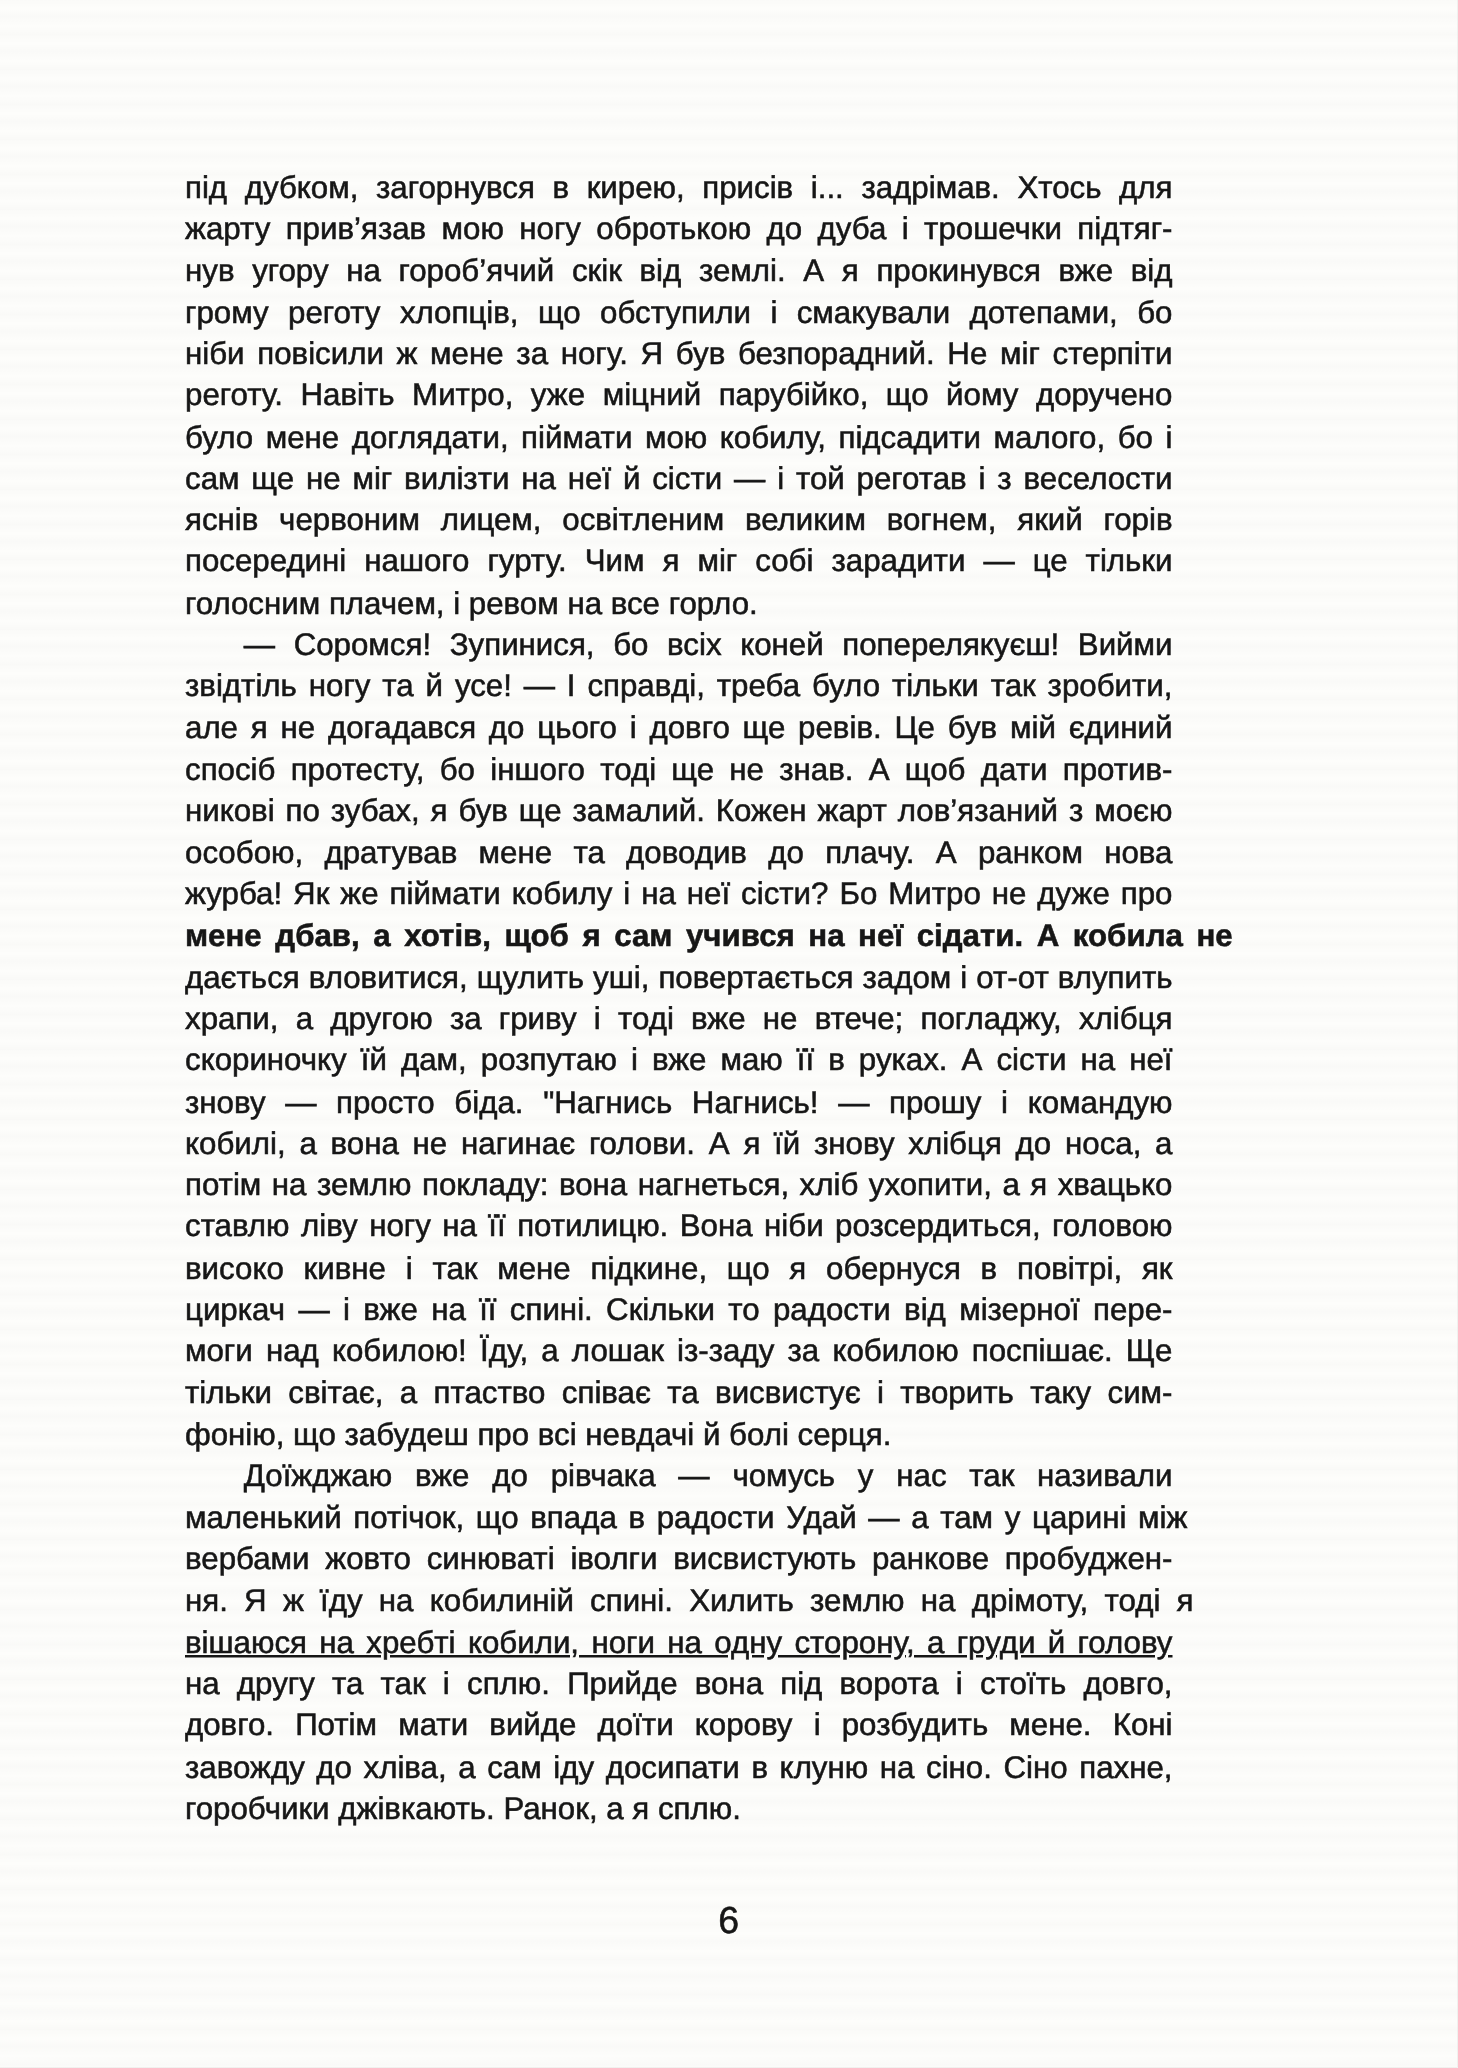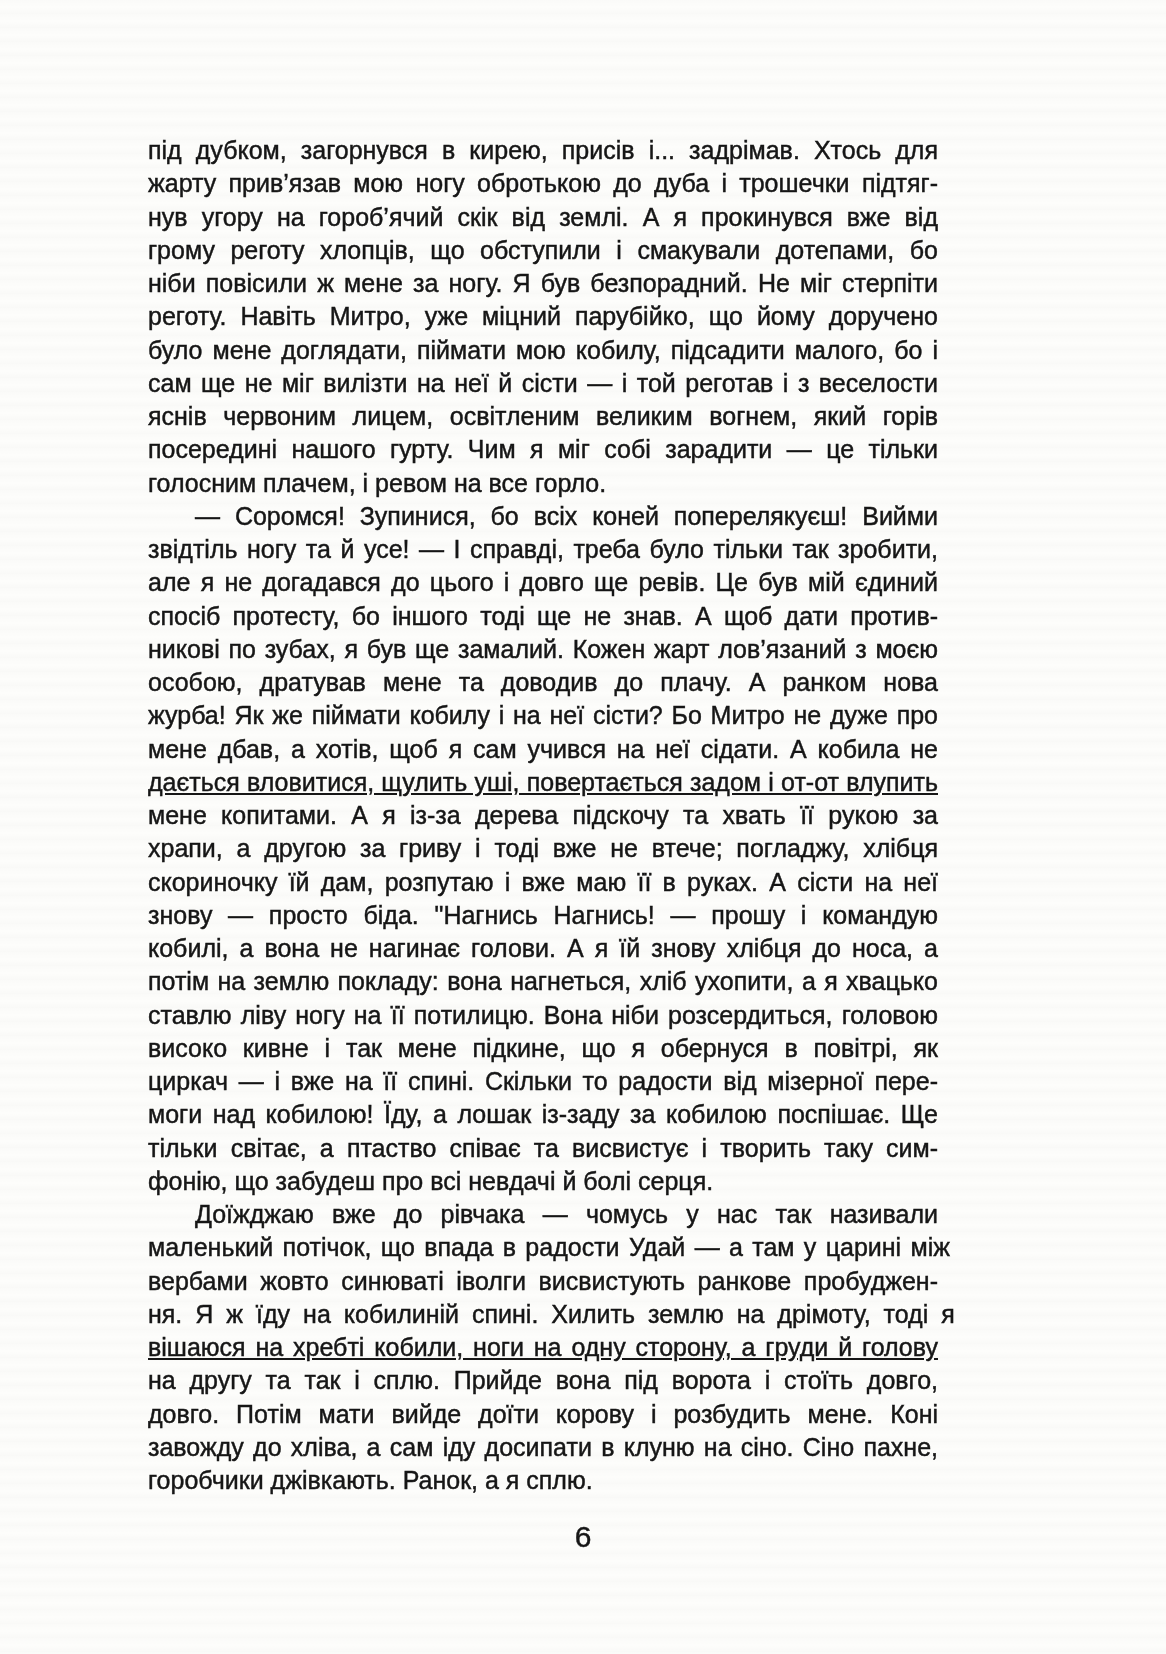--- a/index.html
+++ b/index.html
@@ -64,23 +64,22 @@
       <div class="line"><span style="word-spacing: 9.65402px;">яснів червоним лицем, освітленим великим вогнем, який горів</span></div>
       <div class="line"><span style="word-spacing: 7.46406px;">посередині нашого гурту. Чим я міг собі зарадити — це тільки</span></div>
       <div class="line"><span>голосним плачем, і ревом на все горло.</span></div>
       <div class="line indent"><span style="word-spacing: 7.96875px;">— Соромся! Зупинися, бо всіх коней поперелякуєш! Вийми</span></div>
       <div class="line"><span style="word-spacing: 2.5638px;">звідтіль ногу та й усе! — І справді, треба було тільки так зробити,</span></div>
       <div class="line"><span style="word-spacing: 3.29087px;">але я не догадався до цього і довго ще ревів. Це був мій єдиний</span></div>
       <div class="line"><span style="word-spacing: 5.26278px; text-align: center;">спосіб протесту, бо іншого тоді ще не знав. А щоб дати против-</span></div>
       <div class="line"><span style="word-spacing: 1.79972px;">никові по зубах, я був ще замалий. Кожен жарт лов’язаний з моєю</span></div>
       <div class="line"><span style="word-spacing: 10.1111px;">особою, дратував мене та доводив до плачу. А ранком нова</span></div>
       <div class="line"><span style="word-spacing: 1.81851px;">журба! Як же піймати кобилу і на неї сісти? Бо Митро не дуже про</span></div>
-      <div class="line"><span style="word-spacing: 3.88822px;">мене дбав, а хотів, щоб я сам учився на неї сідати. А кобила не</span></div>
-      <div class="line"><span style="word-spacing: 0.289062px; text-decoration: underline;">дається вловитися, щулить уші, повертається задом і от-от влупить</span></div>
-      <div class="line"><span style="word-spacing: 7.35795px;">мене копитами. А я із-за дерева підскочу та хвать її рукою за</span></div>
+      <div class="line"><span style="word-spacing: 3.88822px; font-weight: bold;">мене дбав, а хотів, щоб я сам учився на неї сідати. А кобила не</span></div>
+      <div class="line"><span style="word-spacing: 0.289062px;">дається вловитися, щулить уші, повертається задом і от-от влупить</span></div>
       <div class="line"><span style="word-spacing: 6.83239px;">храпи, а другою за гриву і тоді вже не втече; погладжу, хлібця</span></div>
       <div class="line"><span style="word-spacing: 4.28846px;">скориночку їй дам, розпутаю і вже маю її в руках. А сісти на неї</span></div>
       <div class="line"><span style="word-spacing: 8.77431px;">знову — просто біда. "Нагнись Нагнись! — прошу і командую</span></div>
       <div class="line"><span style="word-spacing: 4.07933px; margin-top: 34px;">кобилі, а вона не нагинає голови. А я їй знову хлібця до носа, а</span></div>
       <div class="line"><span style="word-spacing: 1.44063px;">потім на землю покладу: вона нагнеться, хліб ухопити, а я хвацько</span></div>
       <div class="line"><span style="word-spacing: 2.21701px;">ставлю ліву ногу на її потилицю. Вона ніби розсердиться, головою</span></div>
       <div class="line"><span style="word-spacing: 8.87358px;">високо кивне і так мене підкине, що я обернуся в повітрі, як</span></div>
       <div class="line"><span style="word-spacing: 3.73047px;">циркач — і вже на її спині. Скільки то радости від мізерної пере-</span></div>
       <div class="line"><span style="word-spacing: 3.60156px;">моги над кобилою! Їду, а лошак із-заду за кобилою поспішає. Ще</span></div>
       <div class="line"><span style="word-spacing: 6.17031px;">тільки світає, а птаство співає та висвистує і творить таку сим-</span></div>

